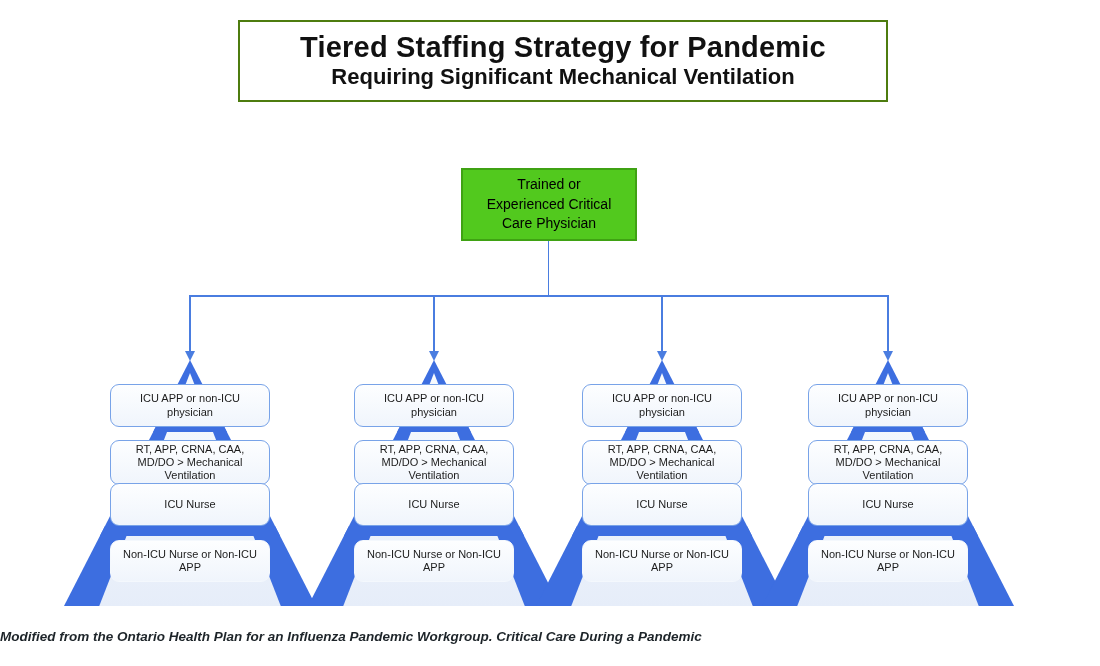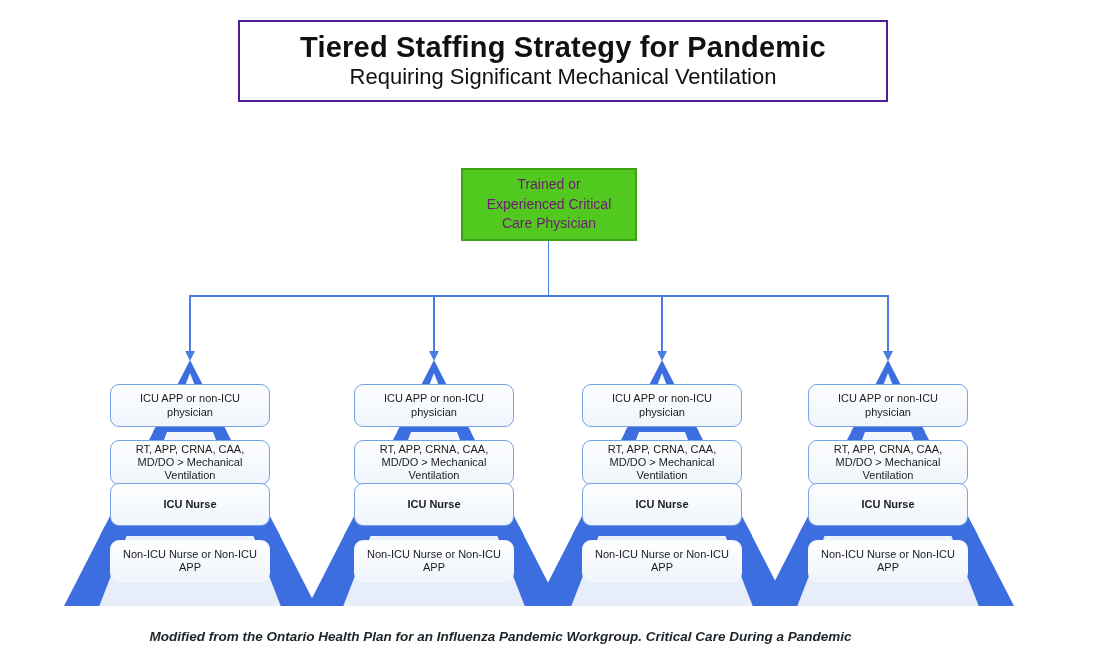--- a/index.html
+++ b/index.html
@@ -12,50 +12,50 @@
     height: 666px;
     background: #ffffff;
     overflow: hidden;
   }
 
   
   .title-box {
     position: absolute;
     left: 238px; top: 20px;
     width: 650px; height: 82px;
-    border: 2px solid #4c1d95;
+    border: 2px solid #4d7c0f;
     background: #ffffff;
     display: flex;
     flex-direction: column;
     align-items: center;
     justify-content: center;
     text-align: center;
   }
   .title-line1 {
     font-size: 29px;
     font-weight: bold;
     color: #111111;
     line-height: 1.15;
     letter-spacing: 0.2px;
   }
   .title-line2 {
     font-size: 22px;
-    font-weight: normal;
+    font-weight: bold;
     color: #111111;
     line-height: 1.2;
   }
 
   
   .root-node {
     position: absolute;
     left: 461px; top: 168px;
     width: 176px; height: 73px;
     background: #52c91e;
     border: 2px solid #3fa213;
-    color: #701a75;
+    color: #000000;
     font-size: 14px;
     line-height: 1.42;
     display: flex;
     align-items: center;
     justify-content: center;
     text-align: center;
     padding: 0 16px;
   }
 
   
@@ -127,29 +127,28 @@
     align-items: center;
     justify-content: center;
     text-align: center;
     font-size: 11px;
     line-height: 1.2;
     color: #1c1c1c;
     padding: 2px 5px;
   }
   .tier-1 { top: 24px;  height: 43px; }
   .tier-2 { top: 72px;  height: 45px; margin-top: 8px; }
-  .tier-3 { top: 123px; height: 43px; font-weight: bold; }
+  .tier-3 { top: 123px; height: 43px; }
   .tier-4 { top: 180px; height: 42px; border-color: #f4f8fd; }
 
   
   .caption {
     position: absolute;
     left: 0; top: 629px;
     width: 1001px;
-    text-align: center;
     font-size: 13.5px;
     font-style: italic;
     font-weight: 600;
     color: #1d2429;
   }
 </style>
 </head>
 <body>
 
 <div class="canvas">

